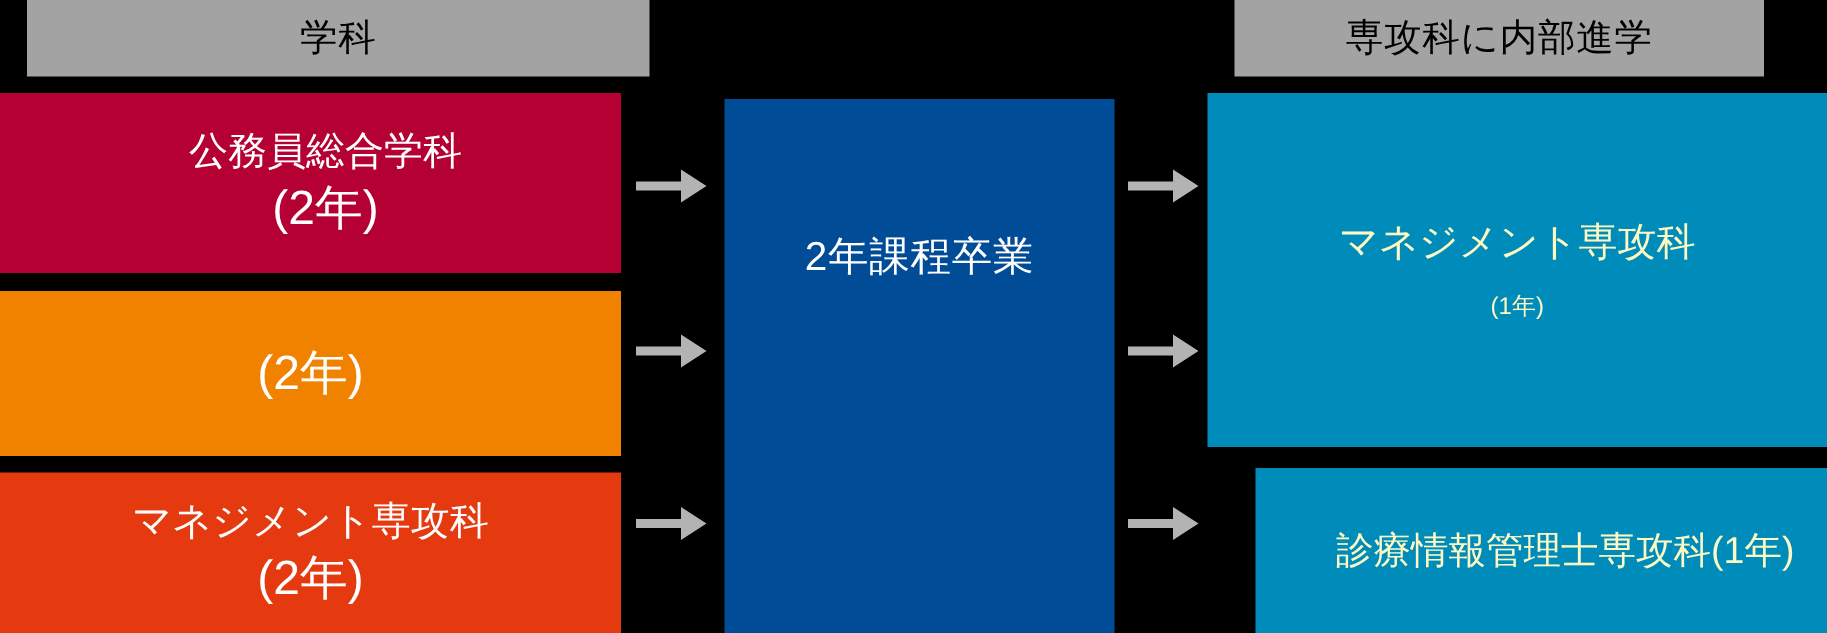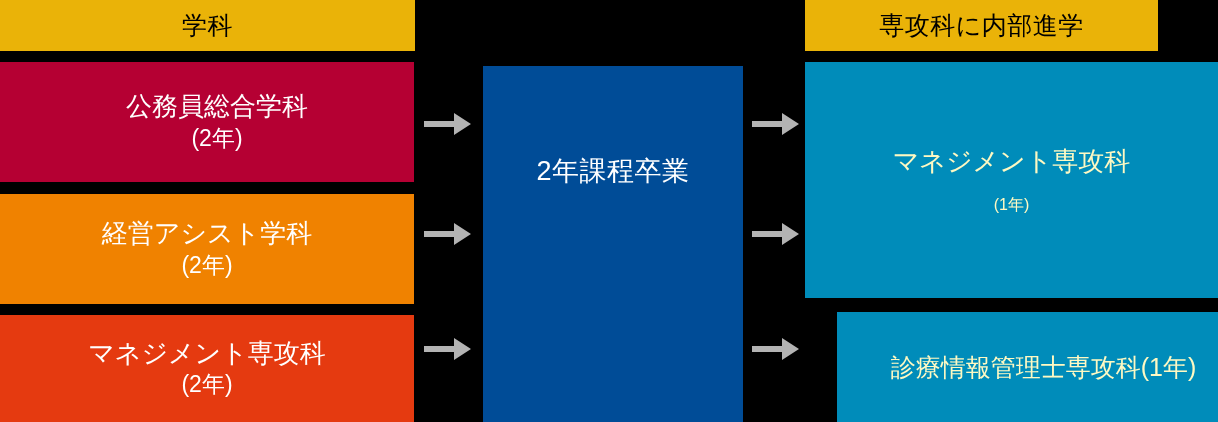--- a/index.html
+++ b/index.html
@@ -26,42 +26,43 @@
     display: flex;
     flex-direction: column;
     align-items: center;
     justify-content: center;
     text-align: center;
     line-height: 1.30;
   }
 
   
   .col-header {
-    background: #eab308;
+    background: #a3a3a3;
     color: #000000;
     font-size: 25px;
     font-weight: 400;
     letter-spacing: 0.5px;
+    margin-left: 18px;
   }
   #header-left  { left: 0px;   top: 0px; width: 415px; height: 51px; }
   #header-right { left: 805px; top: 0px; width: 353px; height: 51px; }
 
   
   .dept {
     left: 0px;
     width: 414px;
     color: #ffffff;
     font-size: 26px;
     font-weight: 400;
   }
   #dept-0 { top: 62px;  height: 120px; background: #b50033; padding-left: 20px; }
   #dept-1 { top: 194px; height: 110px; background: #f08200; }
   #dept-2 { top: 315px; height: 107px; background: #e53a10; }
 
-  .dept .line-sub { font-size: 23px; }
+  .dept .line-sub { font-size: 32px; }
 
   
   #center-panel {
     left: 483px;
     top: 66px;
     width: 260px;
     height: 356px;
     background: #004c97;
     color: #ffffff;
     justify-content: flex-start;
@@ -126,21 +127,20 @@
   <div class="node col-header" id="header-right">
     <span>専攻科に内部進学</span>
   </div>
 
   <div class="node dept" id="dept-0">
     <span class="line-main">公務員総合学科</span>
     <span class="line-sub">(2年)</span>
   </div>
 
   <div class="node dept" id="dept-1">
-    <span class="line-main">経営アシスト学科</span>
     <span class="line-sub">(2年)</span>
   </div>
 
   <div class="node dept" id="dept-2">
     <span class="line-main">マネジメント専攻科</span>
     <span class="line-sub">(2年)</span>
   </div>
 
   <div class="arrow" id="arrow-l0">
     <svg viewBox="0 0 48 30" xmlns="http://www.w3.org/2000/svg" aria-hidden="true">

